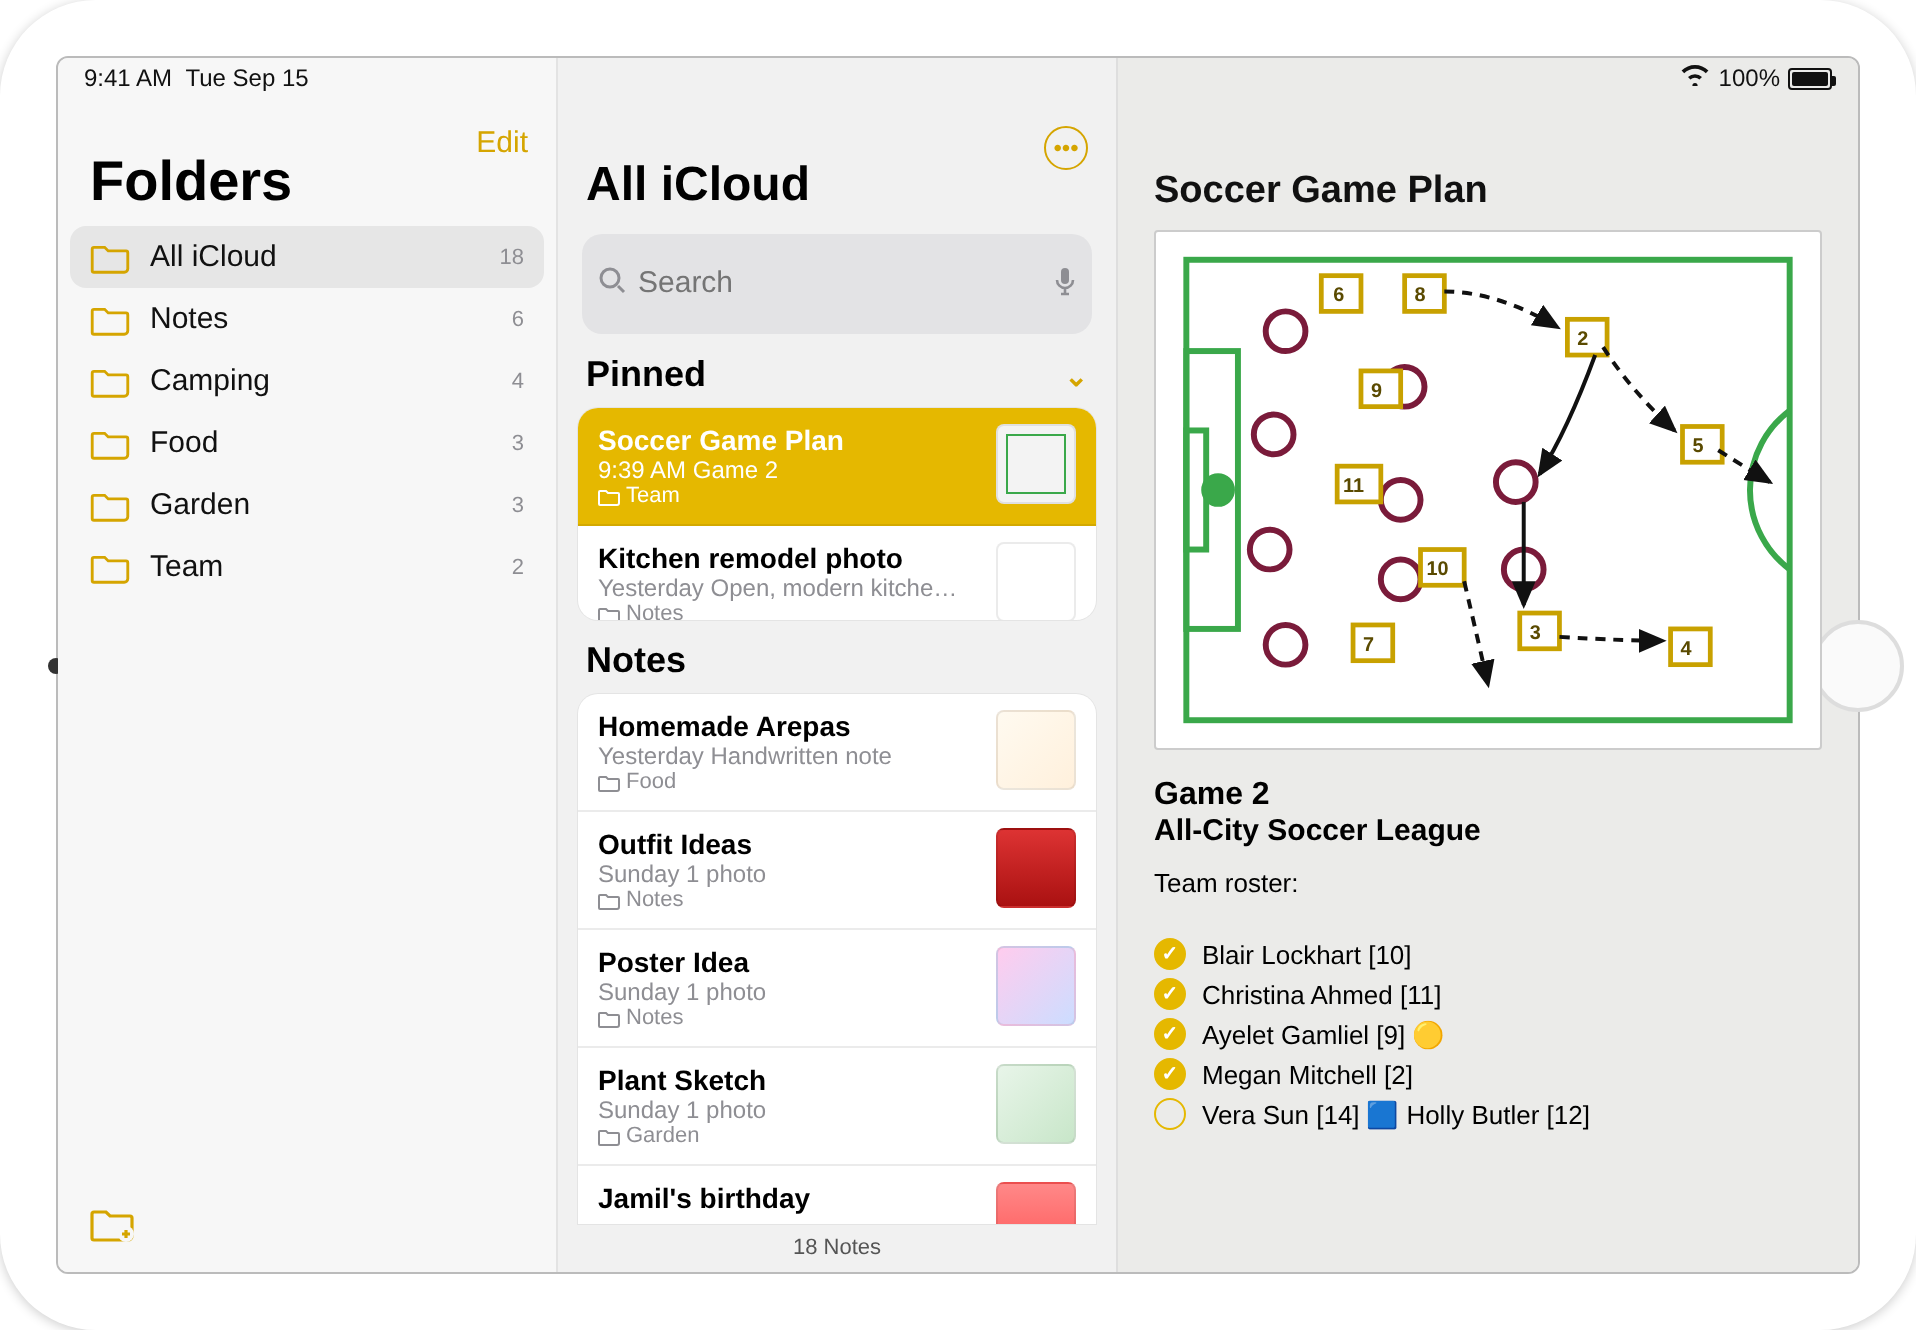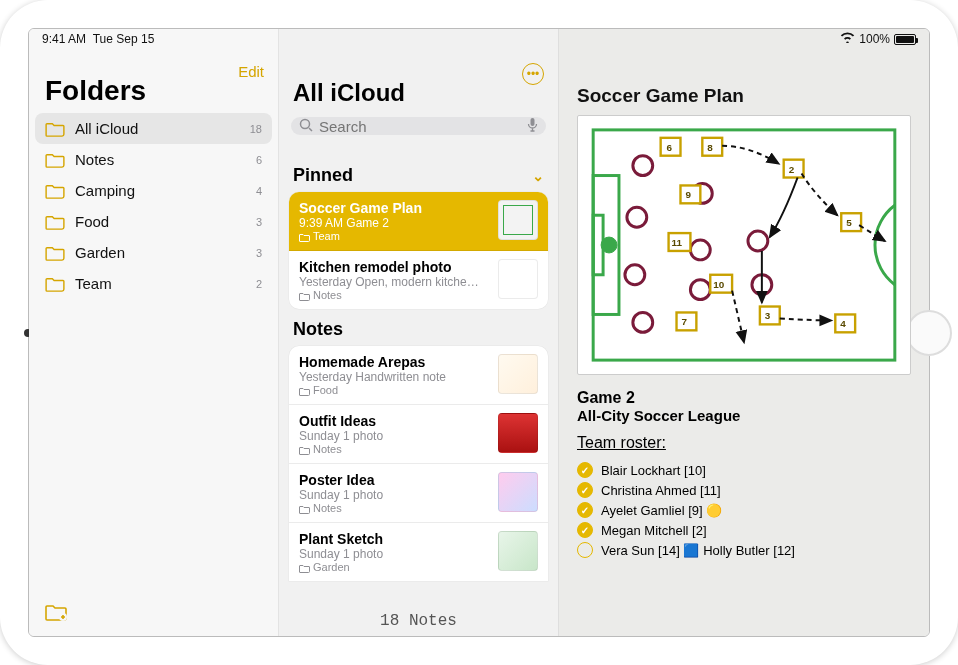--- a/index.html
+++ b/index.html
@@ -31,46 +31,46 @@
 .folder-icon { width: 20px; height: 16px; }
 .folder-icon svg { width: 100%; height: 100%; }
 .folder-name { flex: 1; color: #111; }
 .folder-count { color: #8e8e93; font-size: 11px; }
 .folders-bottom { margin-top: auto; padding: 10px 16px; }
 .new-folder-icon { color: #d5a500; font-size: 18px; }
 
 
 .col-list .more { position: absolute; right: 14px; top: 34px; width: 22px; height: 22px; border: 1.5px solid #d5a500; border-radius: 50%; display: flex; align-items: center; justify-content: center; color: #d5a500; font-size: 12px; }
 .list-title { font-size: 24px; font-weight: 700; padding: 20px 14px 6px; }
-.search-field { margin: 4px 12px 24px; background: #e3e3e5; border-radius: 10px; display: flex; align-items: flex-end; padding: 0 8px; gap: 6px; color: #8e8e93; font-size: 15px; }
+.search-field { margin: 4px 12px 4px; background: #e3e3e5; border-radius: 10px; display: flex; align-items: flex-start; padding: 16px 8px; gap: 6px; color: #8e8e93; font-size: 15px; }
 .search-field input { flex: 1; border: none; background: transparent; font-size: 15px; outline: none; color: #111; }
 .mic-icon { font-size: 14px; color: #8e8e93; }
 
 .grp-header { display: flex; align-items: center; justify-content: space-between; padding: 6px 14px 2px; font-size: 18px; font-weight: 700; }
 .chev { color: #d5a500; font-size: 14px; }
 .card { margin: 4px 10px; background: #fff; border-radius: 10px; overflow: hidden; box-shadow: 0 0 0 .5px rgba(0,0,0,.05); }
 .note-item { display: flex; padding: 8px 10px; gap: 8px; border-bottom: .5px solid rgba(0,0,0,.08); }
 .note-item:last-child { border-bottom: none; }
 .note-item.selected { background: #e5b800; color: #fff; }
 .note-body { flex: 1; min-width: 0; }
 .note-title { font-size: 14px; font-weight: 600; white-space: nowrap; overflow: hidden; text-overflow: ellipsis; }
 .note-sub { font-size: 12px; color: #8e8e93; white-space: nowrap; overflow: hidden; text-overflow: ellipsis; }
 .note-item.selected .note-sub, .note-item.selected .note-folder { color: #fff; }
 .note-folder { font-size: 11px; color: #8e8e93; display: flex; align-items: center; gap: 3px; }
 .note-folder .mini-folder { width: 11px; height: 9px; }
 .thumb { width: 40px; height: 40px; background: #f3f3f3; border-radius: 4px; flex-shrink: 0; border: .5px solid rgba(0,0,0,.08); position: relative; overflow: hidden; }
-.list-footer { text-align: center; font-size: 16px; color: #555; padding: 6px 0; margin-top: auto; font-family: Liberation Mono, monospace; }
+.list-footer { text-align: center; font-size: 11px; color: #555; padding: 6px 0; margin-top: auto; }
 
 
 .col-note .inner { padding: 26px 18px 0; }
 .note-h1 { font-size: 19px; font-weight: 700; margin-bottom: 8px; color: #111; }
 .sketch-box { background: #fff; border: .5px solid #ccc; border-radius: 2px; height: 260px; position: relative; margin-bottom: 14px; }
 .note-h2 { font-size: 16px; font-weight: 700; margin-bottom: 0px; }
 .note-h3 { font-size: 15px; font-weight: 600; margin-bottom: 10px; }
-.note-label { font-size: 16px; margin-bottom: 8px; text-decoration: underline; }
+.note-label { font-size: 13px; margin-bottom: 18px; }
 .roster { list-style: none; }
 .roster li { display: flex; align-items: center; gap: 8px; font-size: 13px; padding: 2px 0; }
 .check { width: 16px; height: 16px; border-radius: 50%; border: 1.5px solid #e5b800; display: inline-flex; align-items: center; justify-content: center; flex-shrink: 0; }
 .check.on { background: #e5b800; }
 .check.on::after { content: "✓"; color: #fff; font-size: 10px; font-weight: 700; }
 
 
 .sketch-box svg { width: 100%; height: 100%; }
 .pl-sq { fill: #fff; stroke: #c8a100; stroke-width: 2.4; }
 .pl-txt { font: 10px sans-serif; fill: #5a4a00; font-weight: 700; }
@@ -252,20 +252,27 @@
           </div>
           <div class="note-item">
             <div class="note-body">
               <div class="note-title">Plant Sketch</div>
               <div class="note-sub">Sunday  1 photo</div>
               <div class="note-folder"><span class="mini-folder"><svg viewBox="0 0 22 18">
                     <path d="M2 3h6l2 2h10a1 1 0 011 1v9a2 2 0 01-2 2H2a1 1 0 01-1-1V4a1 1 0 011-1z" fill="none" stroke="currentColor" stroke-width="2"></path>
                   </svg></span>Garden</div>
             </div>
             <div class="thumb t6"></div>
+          </div>
+          <div class="note-item">
+            <div class="note-body">
+              <div class="note-title">Jamil's birthday</div>
+              <div class="note-sub"></div>
+            </div>
+            <div class="thumb t7"></div>
           </div>
         </div>
 
       <div class="list-footer">18 Notes</div>
     </div>
 
     <div class="col-note">
       <div class="inner">
         <div class="note-h1">Soccer Game Plan</div>
         <div class="sketch-box">

